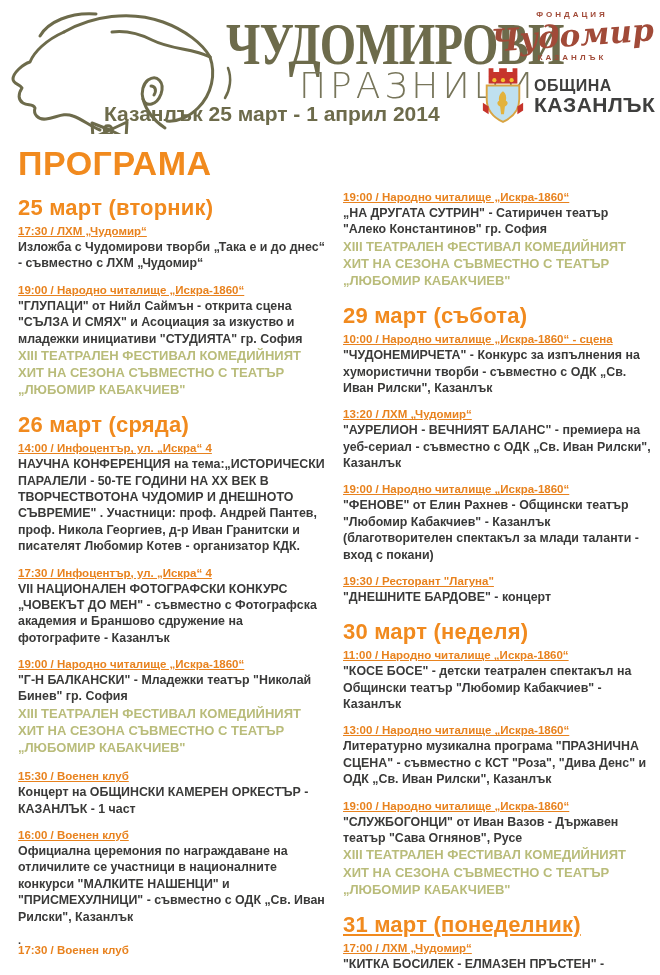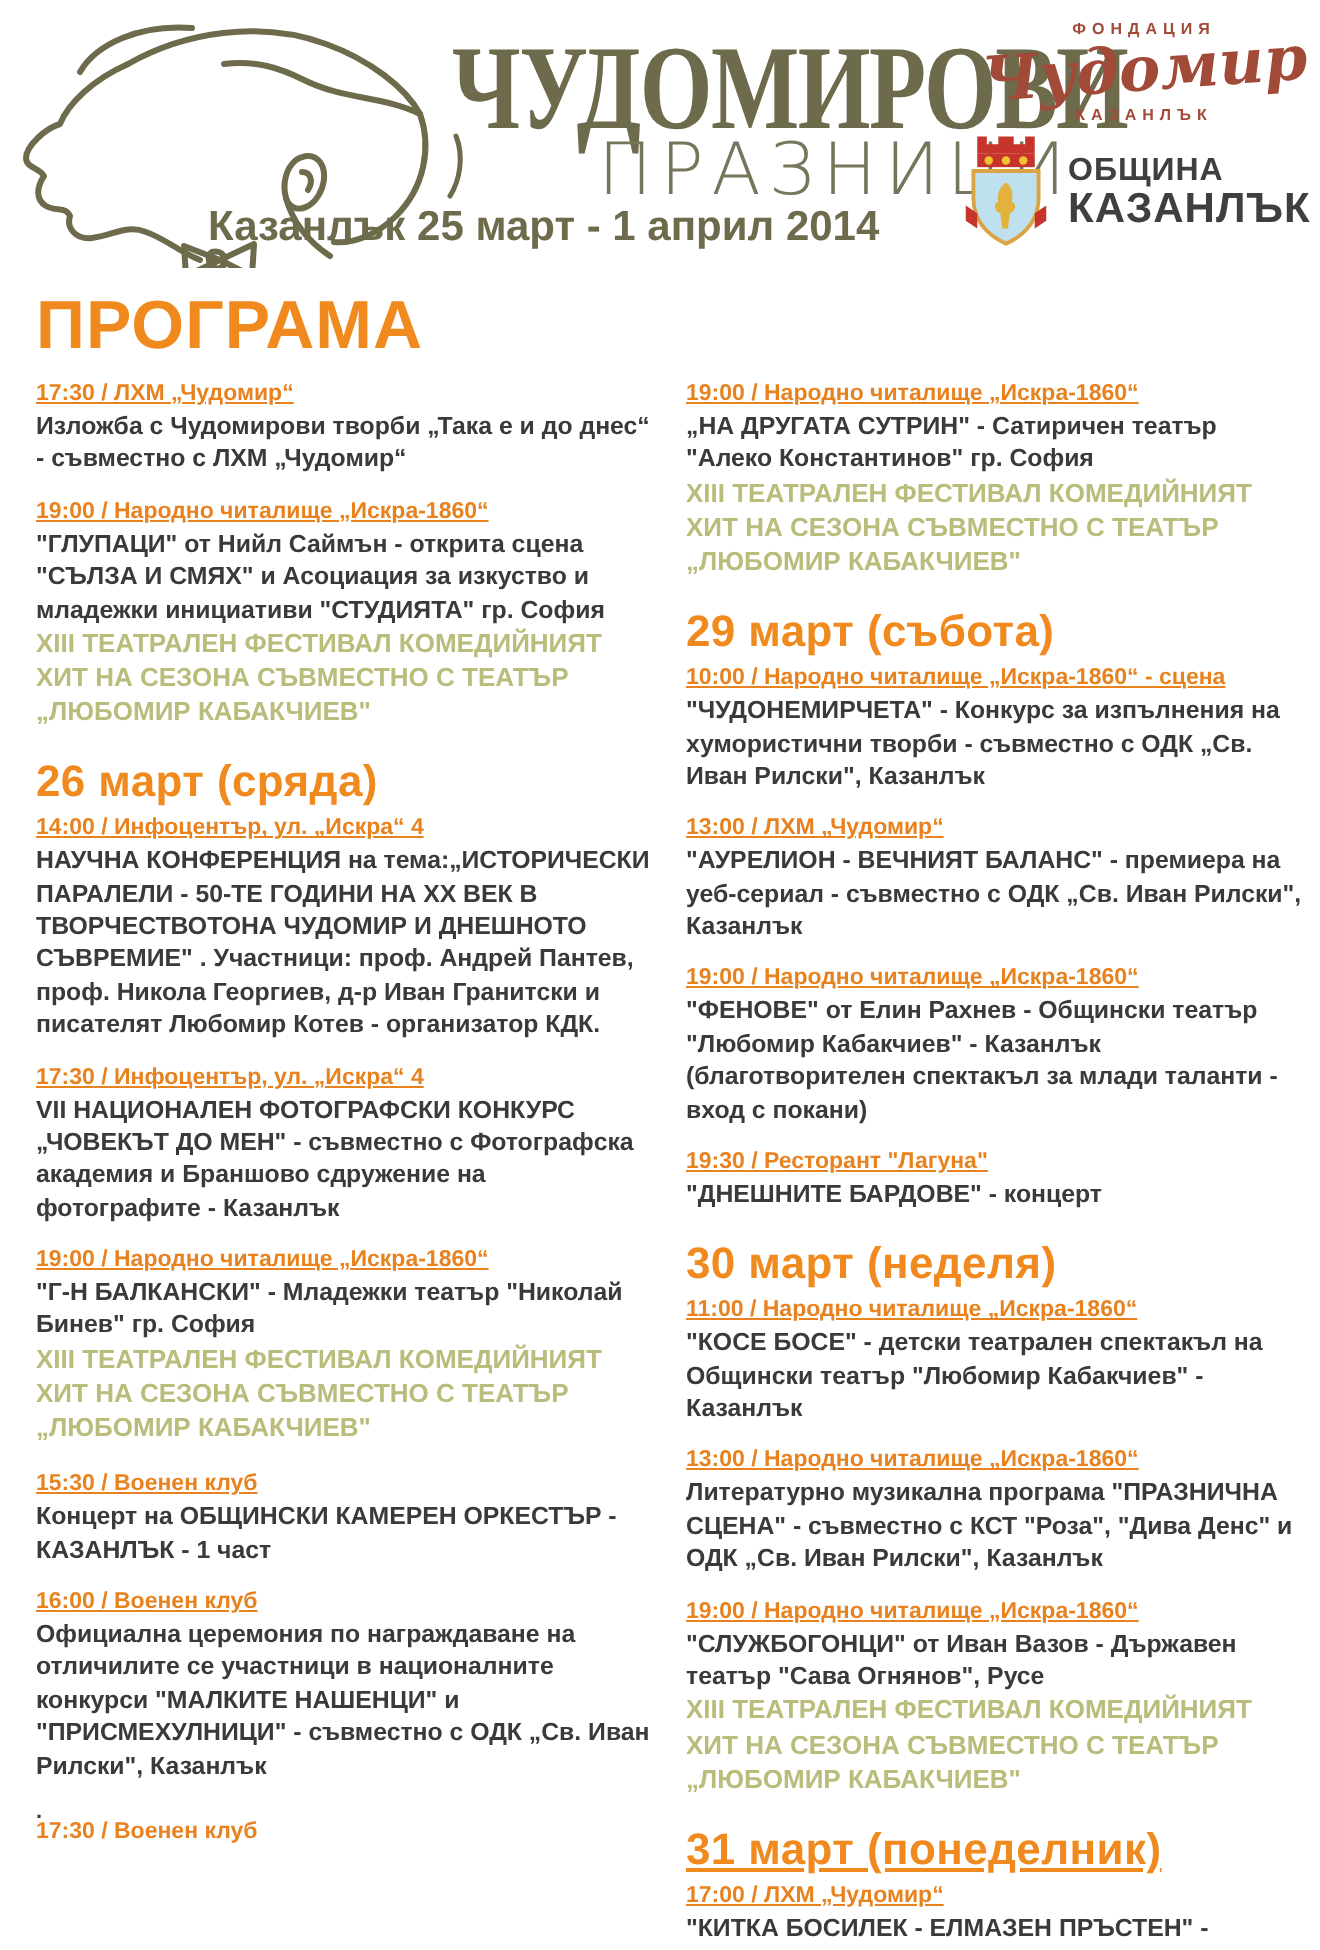--- a/index.html
+++ b/index.html
@@ -113,20 +113,21 @@
       <div class="muni-line2">КАЗАНЛЪК</div>
     </div>
   </div>
 </div>
 
 <div class="program-title">ПРОГРАМА</div>
 
 <div class="columns">
   <div class="col" id="col-left">
       <section class="day">
+        <h2 class="day-heading">25 март (вторник)</h2>
         <div class="event">
           <div class="time">17:30 / ЛХМ „Чудомир“</div>
           <div class="desc">Изложба с Чудомирови творби „Така е и до днес“ - съвместно с ЛХМ „Чудомир“</div>
         </div>
         <div class="event">
           <div class="time">19:00 / Народно читалище „Искра-1860“</div>
           <div class="desc">"ГЛУПАЦИ" от Нийл Саймън - открита сцена "СЪЛЗА И СМЯХ" и Асоциация за изкуство и младежки инициативи "СТУДИЯТА" гр. София</div>
           <div class="festival">XIII ТЕАТРАЛЕН ФЕСТИВАЛ КОМЕДИЙНИЯТ ХИТ НА СЕЗОНА СЪВМЕСТНО С ТЕАТЪР „ЛЮБОМИР КАБАКЧИЕВ"</div>
         </div>
       </section>
@@ -169,21 +170,21 @@
           <div class="festival">XIII ТЕАТРАЛЕН ФЕСТИВАЛ КОМЕДИЙНИЯТ ХИТ НА СЕЗОНА СЪВМЕСТНО С ТЕАТЪР „ЛЮБОМИР КАБАКЧИЕВ"</div>
         </div>
       </section>
       <section class="day">
         <h2 class="day-heading">29 март (събота)</h2>
         <div class="event">
           <div class="time">10:00 / Народно читалище „Искра-1860“ - сцена</div>
           <div class="desc">"ЧУДОНЕМИРЧЕТА" - Конкурс за изпълнения на хумористични творби - съвместно с ОДК „Св. Иван Рилски", Казанлък</div>
         </div>
         <div class="event">
-          <div class="time">13:00 / ЛХМ „Чудомир“</div>
+          <div class="time">13:20 / ЛХМ „Чудомир“</div>
           <div class="desc">"АУРЕЛИОН - ВЕЧНИЯТ БАЛАНС"  - премиера на уеб-сериал - съвместно с ОДК „Св. Иван Рилски", Казанлък</div>
         </div>
         <div class="event">
           <div class="time">19:00 / Народно читалище „Искра-1860“</div>
           <div class="desc">"ФЕНОВЕ" от Елин Рахнев - Общински театър "Любомир Кабакчиев" - Казанлък (благотворителен спектакъл за млади таланти - вход с покани)</div>
         </div>
         <div class="event">
           <div class="time">19:30 / Ресторант "Лагуна"</div>
           <div class="desc">"ДНЕШНИТЕ БАРДОВЕ" - концерт</div>
         </div>

